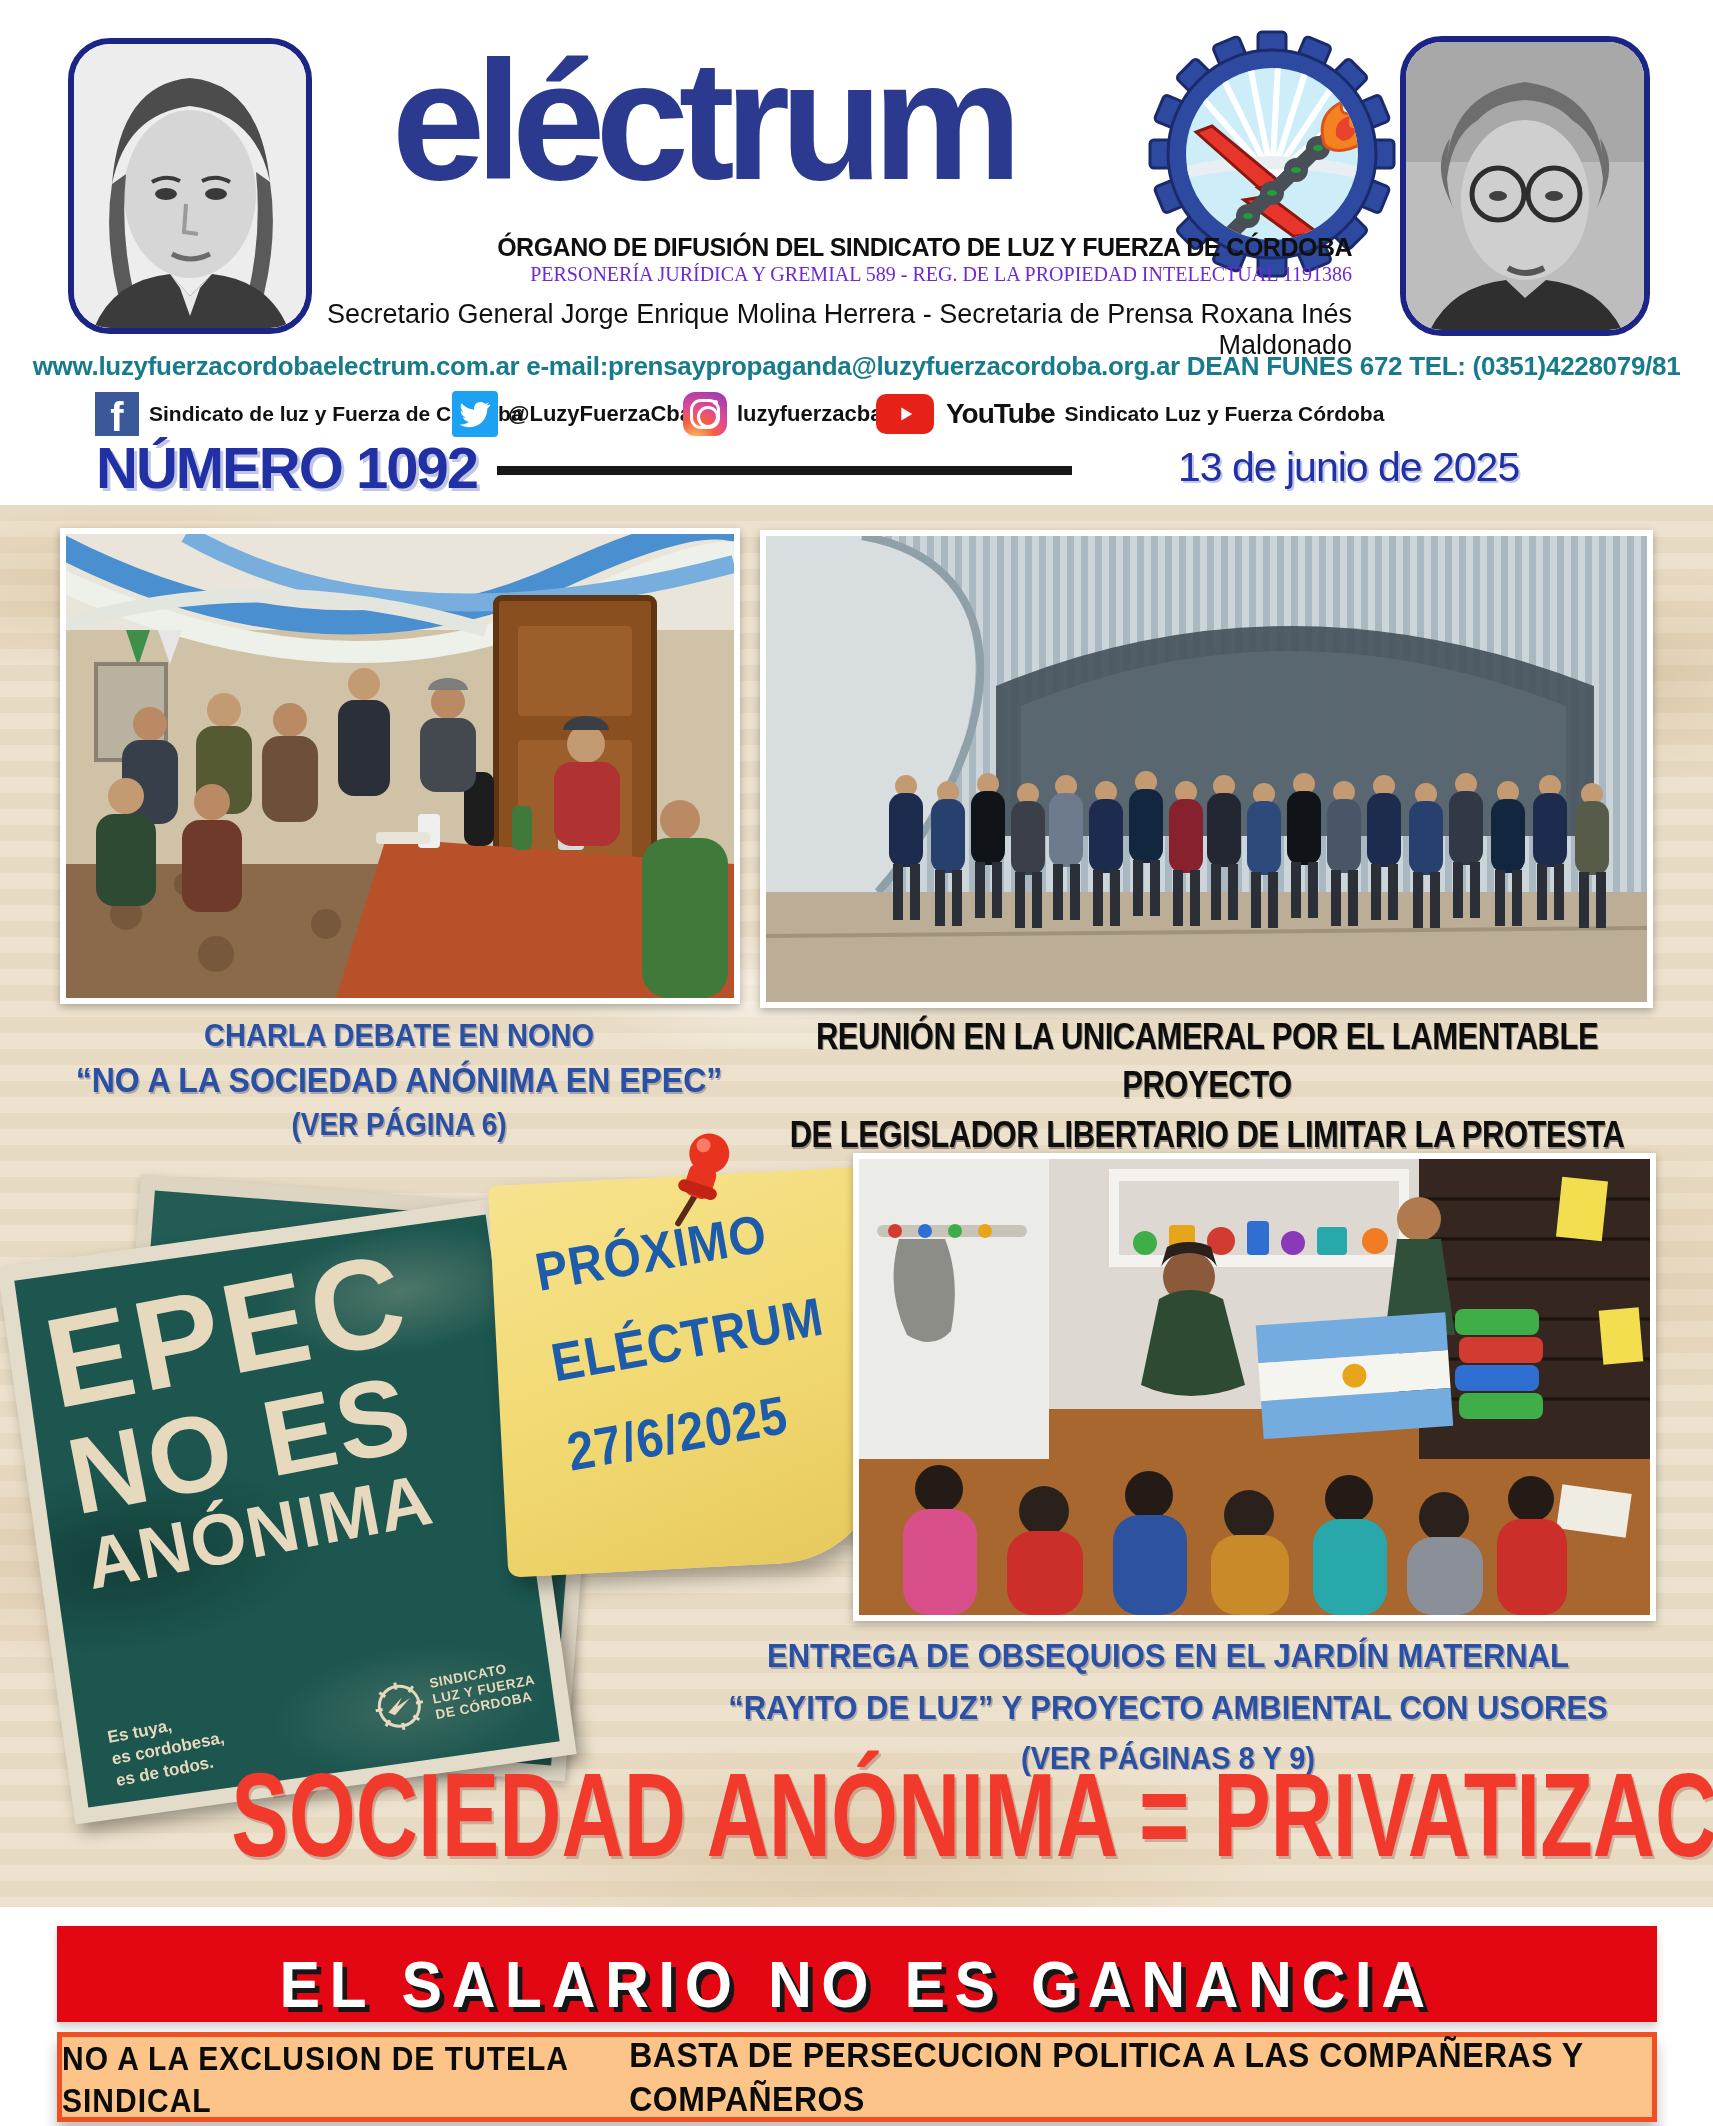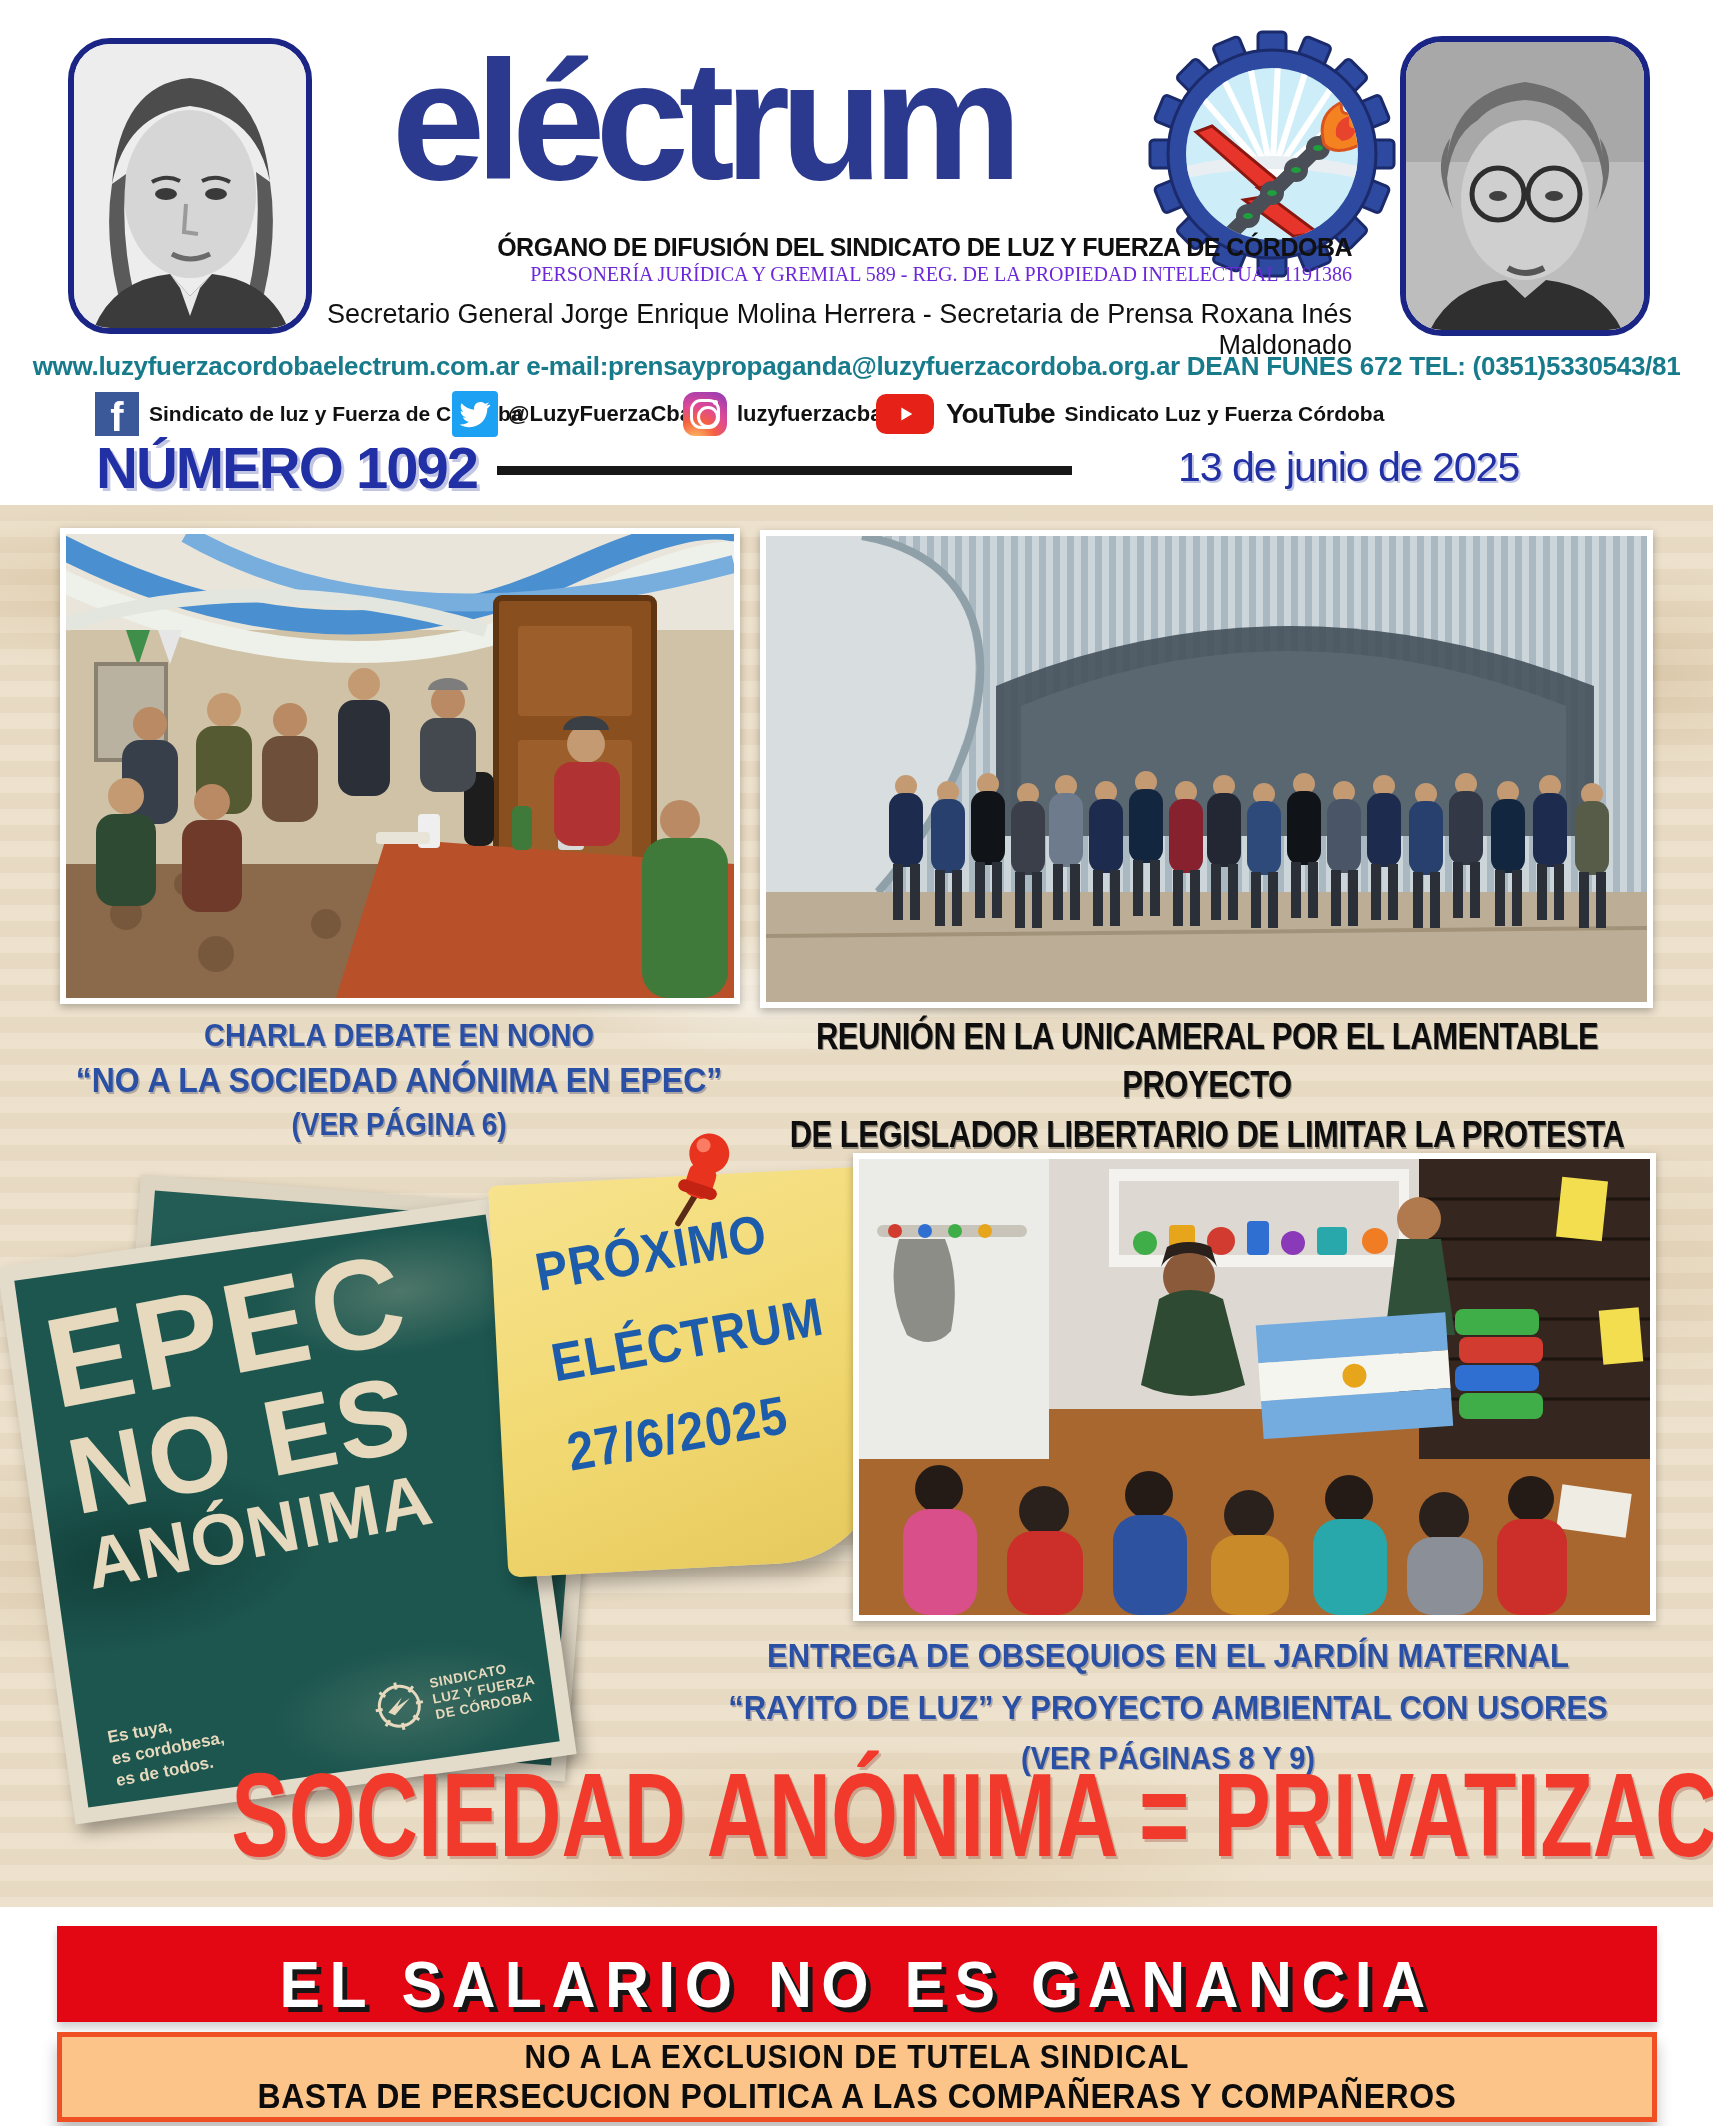--- a/index.html
+++ b/index.html
@@ -95,21 +95,21 @@
   
   .headline{left:0;top:1756px;width:1713px;text-align:center;font-size:118px;font-weight:bold;
             color:var(--headline_red,#f23a2c);white-space:nowrap;transform:scaleX(.73);transform-origin:center top;
             letter-spacing:0;text-shadow:3px 3px 0 rgba(130,25,12,.25);line-height:1;}
   .banner-red{left:57px;top:1926px;width:1600px;height:96px;background:var(--banner_red_bg,#e30613);
               display:flex;align-items:flex-end;justify-content:center;box-shadow:0 6px 8px rgba(0,0,0,.18);}
   .banner-red-text{color:#ffffff;font-size:64px;font-weight:bold;letter-spacing:10px;white-space:nowrap;
                    transform:scaleX(.95);text-shadow:5px 5px 0 #161616;}
   .banner-orange{left:57px;top:2032px;width:1600px;height:90px;background:var(--banner_orange_bg,#fcc489);
                  border:5px solid var(--banner_orange_border,#f04f23);box-sizing:border-box;
-                 display:flex;flex-direction:column;align-items:center;justify-content:center;
+                 display:flex;flex-direction:row;align-items:flex-end;justify-content:center;
                  box-shadow:0 12px 14px rgba(0,0,0,.25);}
   .banner-orange .ol1{font-size:30px;font-weight:bold;color:#0c0c0c;letter-spacing:1px;line-height:1.25;transform:scaleY(1.1);}
   .banner-orange .ol2{font-size:32px;font-weight:bold;color:#0c0c0c;letter-spacing:0.5px;line-height:1.25;transform:scaleY(1.1);}
 </style>
 </head>
 <body>
 
 <div id="page">
 
   <div class="portrait portrait-left">
@@ -206,21 +206,21 @@
           <path d="M190 108 Q188 92 204 88 Q200 102 210 100 Q208 112 196 113Z" fill="#e8432c"></path>
         </g>
       </g>
     </svg>
   </div>
 
   <div class="abs mast-line mast-organ">ÓRGANO DE DIFUSIÓN DEL SINDICATO DE LUZ Y FUERZA DE CÓRDOBA</div>
   <div class="abs mast-line mast-registry">PERSONERÍA JURÍDICA Y GREMIAL 589 - REG. DE LA PROPIEDAD INTELECTUAL 1191386</div>
   <div class="abs mast-line mast-officials">Secretario General Jorge Enrique Molina Herrera  - Secretaria de Prensa Roxana Inés Maldonado</div>
 
-  <div class="abs contact-line">www.luzyfuerzacordobaelectrum.com.ar  e-mail:prensaypropaganda@luzyfuerzacordoba.org.ar  DEAN FUNES 672 TEL: (0351)5330543/81</div>
+  <div class="abs contact-line">www.luzyfuerzacordobaelectrum.com.ar  e-mail:prensaypropaganda@luzyfuerzacordoba.org.ar  DEAN FUNES 672 TEL: (0351)4228079/81</div>
 
   <div class="social-item" style="left:95px;">
     <div class="fb-icon">
         <span>f</span>
       </div>
     <span class="social-label">Sindicato de luz y Fuerza de Cordoba</span>
   </div>
   <div class="social-item" style="left:452px;">
     <div class="tw-icon">
       <svg width="32" height="32" viewBox="0 0 24 24">

